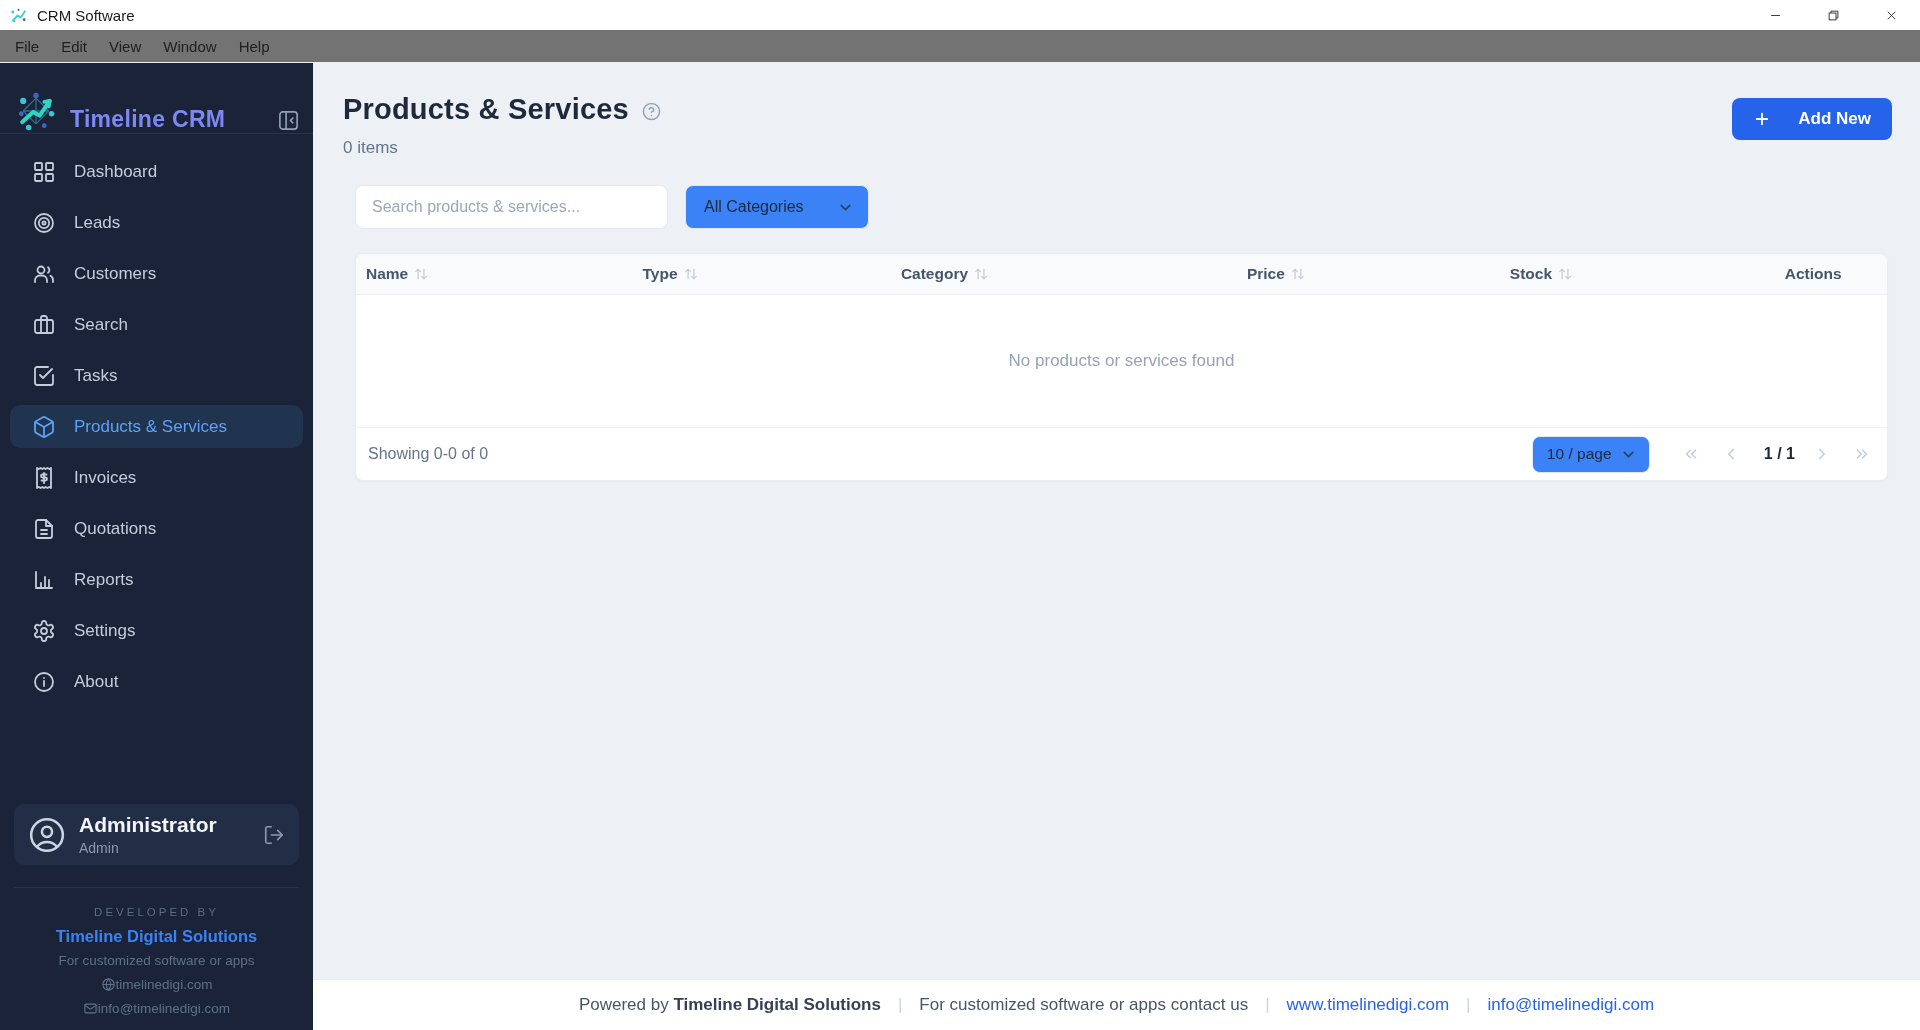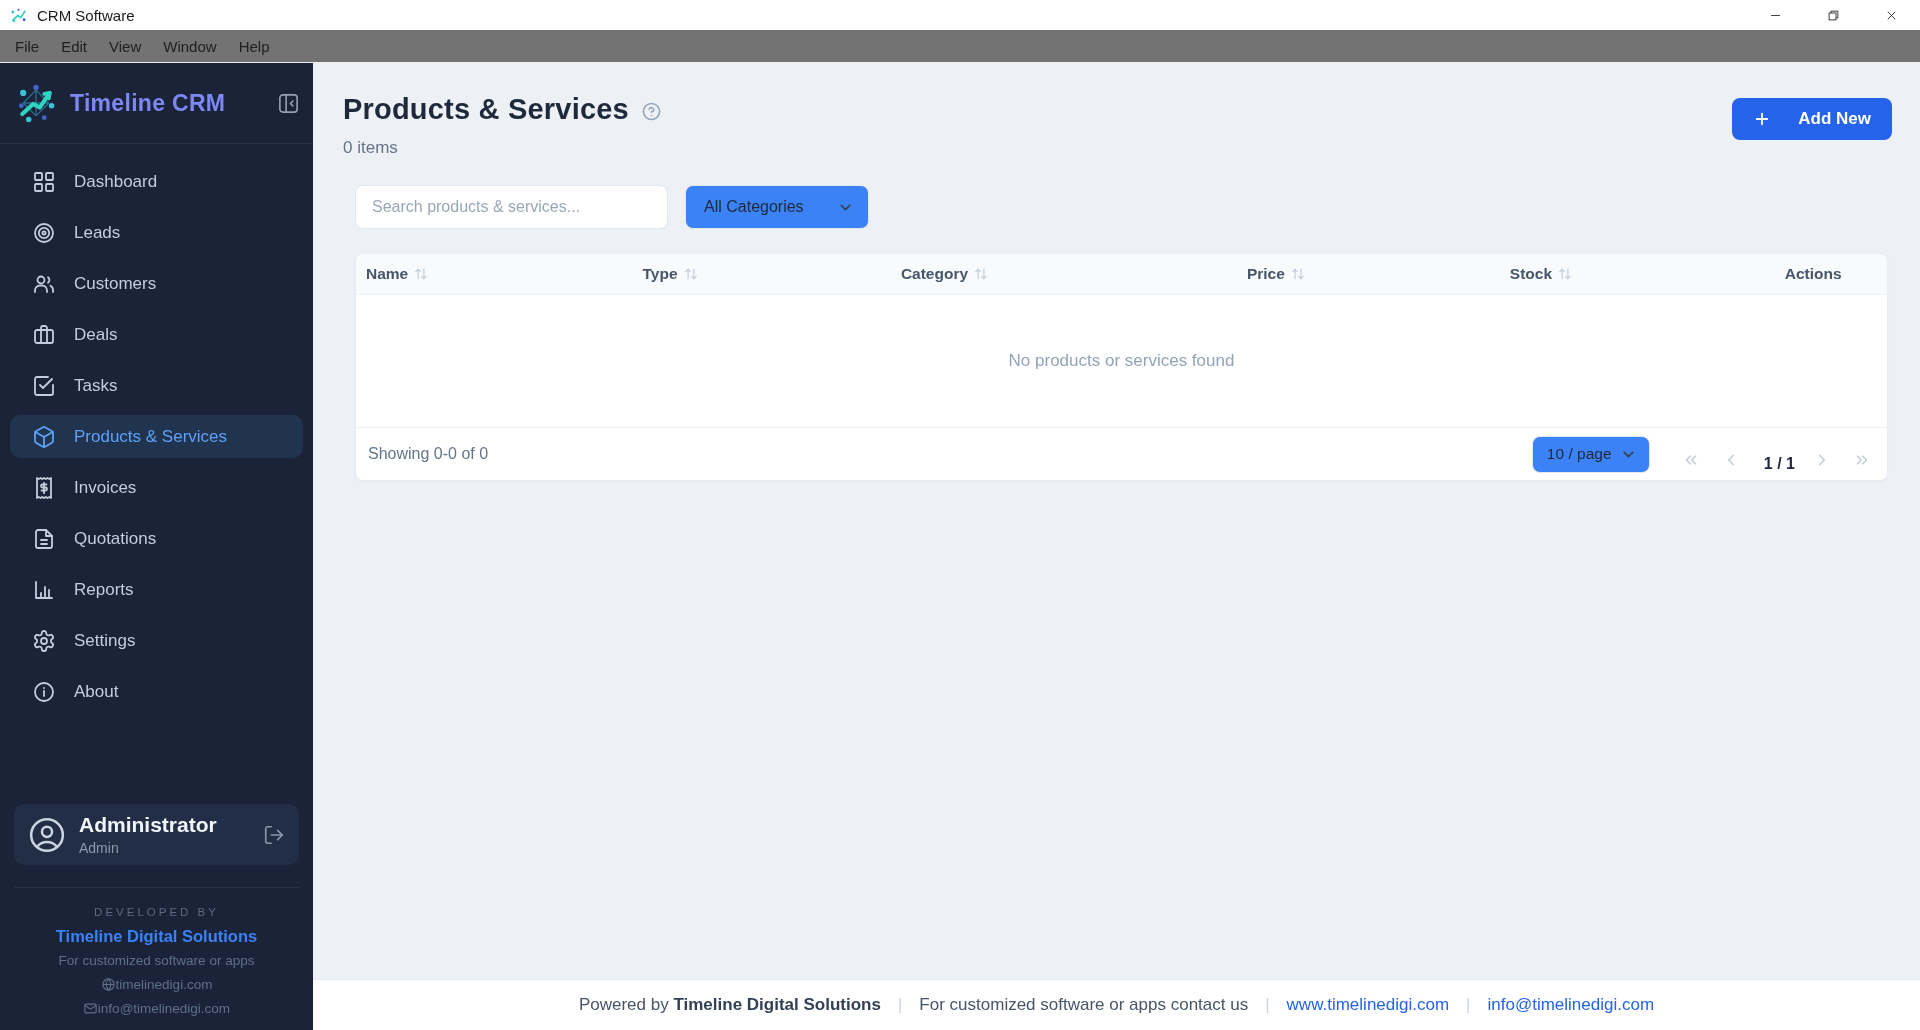--- a/index.html
+++ b/index.html
@@ -13,21 +13,21 @@
   .win-controls { margin-left:auto; display:flex; height:100%; }
   .win-btn { width:58px; height:100%; display:flex; align-items:center; justify-content:center; color:#222; }
   .win-btn svg { width:15px; height:15px; }
   .menubar { height:33px; background:#737373; display:flex; align-items:center; padding-left:4px; border-bottom:1px solid #f1f1f1; }
   .menu-item { font-size:15px; color:#1f1f1f; padding:5px 11px; border-radius:3px; }
 
   .app { display:flex; height:967px; }
 
   
   .sidebar { width:313px; background:#1a2337; display:flex; flex-direction:column; flex-shrink:0; }
-  .sb-header { height:81px; display:flex; align-items:center; padding:0 12px 0 14px; border-bottom:1px solid rgba(255,255,255,0.08); }
+  .sb-header { height:71px; display:flex; align-items:flex-end; padding:0 12px 0 14px; border-bottom:1px solid rgba(255,255,255,0.08); }
   .logo { width:44px; height:44px; }
   .brand { font-size:23px; font-weight:bold; color:#7e88f2; margin-left:12px; letter-spacing:.3px; }
   .collapse-btn { margin-left:auto; width:26px; height:26px; color:#93a0b4; display:flex; align-items:center; justify-content:center; }
   .collapse-btn svg { width:23px; height:23px; }
 
   .nav { padding:16px 10px 0 10px; }
   .nav-item { display:flex; align-items:center; gap:18px; height:43px; margin-bottom:8px; padding:0 14px 0 22px; border-radius:10px; color:#c3cedd; font-size:17px; cursor:pointer; }
   .nav-item svg { width:24px; height:24px; flex-shrink:0; }
   .nav-item.active { background:#20344f; color:#5ea1f7; }
 
@@ -66,21 +66,21 @@
   .select .chev { margin-left:auto; width:17px; height:17px; color:#334155; }
 
   .table-card { margin:24px 0 0 12px; width:1533px; background:#ffffff; border:1px solid #e9edf2; border-radius:8px; box-shadow:0 1px 2px rgba(16,24,40,.04); overflow:hidden; }
   .thead { display:flex; align-items:center; height:41px; background:#f8fafc; border-bottom:1px solid #eef1f4; padding:0 10px; }
   .th { display:flex; align-items:center; gap:6px; font-size:15.5px; font-weight:bold; color:#475569; }
   .th .sort { width:14px; height:14px; color:#c2cbd7; }
   .c1{flex-basis:18.3%;} .c2{flex-basis:17.1%;} .c3{flex-basis:22.9%;} .c4{flex-basis:17.4%;} .c5{flex-basis:18.2%;} .c6{flex-basis:6.1%;}
   .empty-row { height:133px; display:flex; align-items:center; justify-content:center; font-size:17px; color:#94a3b8; border-bottom:1px solid #eef1f4; }
   .card-footer { height:52px; display:flex; align-items:center; padding:0 12px; }
   .showing { font-size:16px; color:#64748b; }
-  .pager { margin-left:auto; display:flex; align-items:flex-end; }
+  .pager { margin-left:auto; display:flex; align-items:center; }
   .pagesize-select { height:37px; padding:0 12px 0 14px; width:118px; font-size:15.5px; }
   .pg-btn { width:26px; height:26px; display:flex; align-items:center; justify-content:center; color:#c3cdd9; margin-left:14px; }
   .pg-btn svg { width:18px; height:18px; }
   .pg-indicator { font-size:16px; font-weight:bold; color:#1e293b; margin:0 14px 0 20px; }
   .pg-first { margin-left:28px; }
 
   .footer-bar { margin-top:auto; height:51px; background:#ffffff; border-top:1px solid #e6eaef; display:flex; align-items:center; justify-content:center; gap:17px; font-size:17px; color:#475569; }
   .footer-bar .bold { font-weight:bold; color:#334155; }
   .footer-sep { color:#cbd5e1; }
   .footer-link { color:#2563eb; cursor:pointer; }
@@ -175,21 +175,21 @@
             <path d="M16 5.2a3.5 3.5 0 0 1 0 5.6"></path>
             <path d="M18.5 13.7a5 5 0 0 1 2.5 4.3V20"></path>
           </svg>
         <span>Customers</span>
       </div>
       <div class="nav-item">
         <svg viewBox="0 0 24 24" fill="none" stroke="currentColor" stroke-width="1.8" stroke-linecap="round" stroke-linejoin="round">
             <rect x="3" y="7" width="18" height="13" rx="2"></rect>
             <path d="M15 20V5a2 2 0 0 0-2-2h-2a2 2 0 0 0-2 2v15"></path>
           </svg>
-        <span>Deals</span>
+        <span>Search</span>
       </div>
       <div class="nav-item">
         <svg viewBox="0 0 24 24" fill="none" stroke="currentColor" stroke-width="1.8" stroke-linecap="round" stroke-linejoin="round">
             <path d="M21 11v8a2 2 0 0 1-2 2H5a2 2 0 0 1-2-2V5a2 2 0 0 1 2-2h11"></path>
             <path d="m8 11 3 3 9-9"></path>
           </svg>
         <span>Tasks</span>
       </div>
       <div class="nav-item active">
         <svg viewBox="0 0 24 24" fill="none" stroke="currentColor" stroke-width="1.8" stroke-linecap="round" stroke-linejoin="round">

